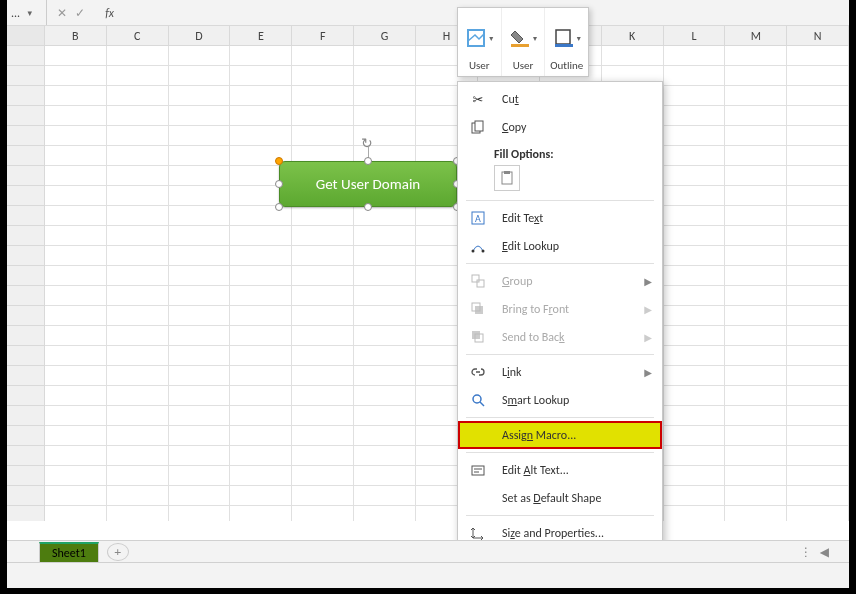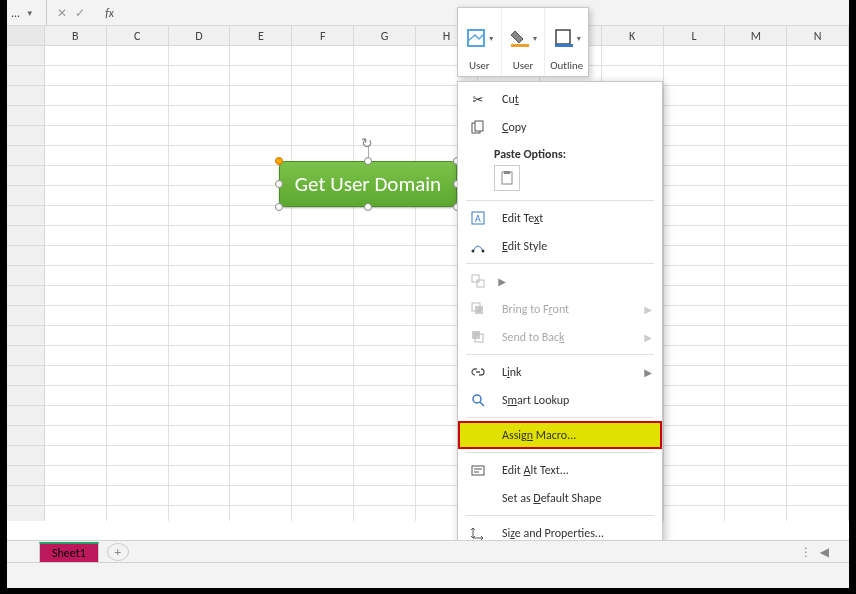--- a/index.html
+++ b/index.html
@@ -20,21 +20,21 @@
 .col { width: 62px; text-align: center; line-height: 20px; border-right: 1px solid #d9d9d9; }
 
 
 .grid { position: relative; height: 475px; overflow: hidden; }
 .row { height: 20px; display: flex; }
 .row-head { width: 38px; background: #f0f0f0; border-right: 1px solid #d9d9d9; border-bottom: 1px solid #d9d9d9; text-align: center; font-size: 12px; line-height: 20px; color: #444; }
 .cell { width: 62px; border-right: 1px solid #e0e0e0; border-bottom: 1px solid #e0e0e0; }
 
 
 .shape-wrap { position: absolute; left: 272px; top: 115px; width: 178px; height: 46px; }
-.shape-btn { width: 100%; height: 100%; background: linear-gradient(#7cc24a, #5ca830); border-radius: 6px; border: 1px solid #4a8c26; display: flex; align-items: center; justify-content: center; color: #fff; font-size: 21px; box-shadow: 0 1px 2px rgba(0,0,0,0.3); }
+.shape-btn { width: 100%; height: 100%; background: linear-gradient(#7cc24a, #5ca830); border-radius: 6px; border: 1px solid #4a8c26; display: flex; align-items: center; justify-content: center; color: #fff; font-size: 15px; box-shadow: 0 1px 2px rgba(0,0,0,0.3); }
 .handle { position: absolute; width: 8px; height: 8px; background: #fff; border: 1px solid #888; border-radius: 50%; } .h-tm { left: 50%; top: -4px; margin-left: -4px; } .h-tr { right: -4px; top: -4px; }
 .h-ml { left: -4px; top: 50%; margin-top: -4px; } .h-mr { right: -4px; top: 50%; margin-top: -4px; }
 .h-bl { left: -4px; bottom: -4px; } .h-bm { left: 50%; bottom: -4px; margin-left: -4px; } .h-br { right: -4px; bottom: -4px; }
 .tl-dot { position: absolute; left: -4px; top: -4px; width: 8px; height: 8px; background: #ffa500; border-radius: 50%; border: 1px solid #cc7700; }
 .rotate { position: absolute; left: 50%; top: -26px; margin-left: -7px; color: #888; font-size: 14px; }
 .rotate-line { position: absolute; left: 50%; top: -14px; width: 1px; height: 12px; background: #aaa; }
 
 
 .mini-tb { position: absolute; left: 450px; top: 7px; width: 132px; height: 70px; background: #fff; border: 1px solid #c8c8c8; box-shadow: 2px 2px 6px rgba(0,0,0,0.2); display: flex; }
 .mini-col { flex: 1; display: flex; flex-direction: column; align-items: center; justify-content: flex-end; padding-bottom: 4px; font-size: 11px; color: #444; border-right: 1px solid #eee; }
@@ -51,21 +51,21 @@
 .ctx-label { flex: 1; padding-left: 4px; margin-left: 8px; }
 .ctx-label u { text-decoration: underline; }
 .ctx-sub { width: 16px; text-align: right; color: #888; font-size: 10px; }
 .ctx-sep { height: 1px; background: #e0e0e0; margin: 3px 8px; }
 .ctx-heading { font-weight: bold; padding: 6px 10px 2px 36px; font-size: 12px; }
 .paste-opt { padding: 2px 0 6px 36px; }
 .paste-box { width: 26px; height: 26px; border: 1px solid #ccc; display: flex; align-items: center; justify-content: center; }
 
 
 .sheet-tabs { position: absolute; bottom: 26px; left: 0; right: 0; height: 22px; background: #f3f3f3; border-top: 1px solid #d0d0d0; display: flex; align-items: center; padding-left: 32px; font-size: 12px; }
-.sheet-tab { background: #be185d; border: 1px solid #ccc; border-bottom: none; padding: 2px 12px; border-top: 2px solid #21a366; }
+.sheet-tab { background: #4d7c0f; border: 1px solid #ccc; border-bottom: none; padding: 2px 12px; border-top: 2px solid #21a366; }
 .add-sheet { width: 22px; height: 18px; display: flex; align-items: center; justify-content: center; color: #888; border: 1px solid #ccc; border-radius: 50%; margin-left: 8px; font-size: 13px; }
 .tab-end { margin-left: auto; display: flex; align-items: center; gap: 8px; padding-right: 20px; color: #888; }
 
 .statusbar { position: absolute; bottom: 0; left: 0; right: 0; height: 26px; background: #f3f3f3; border-top: 1px solid #d0d0d0; }
 </style>
 </head>
 <body>
 
 <div class="app">
 
@@ -544,21 +544,21 @@
     </div>
     <div class="ctx-item">
       <span class="ctx-icon">
         <svg width="14" height="14">
             <rect x="1" y="3" width="8" height="10" fill="none" stroke="#555"></rect>
             <rect x="4" y="1" width="8" height="10" fill="#fff" stroke="#555"></rect>
           </svg>
       </span>
       <span class="ctx-label"><u>C</u><span>opy</span></span>
     </div>
-    <div class="ctx-heading">Paste Options:</div>
+    <div class="ctx-heading">Fill Options:</div>
     <div class="paste-opt">
       <div class="paste-box">
         <svg width="16" height="16">
             <rect x="3" y="2" width="10" height="12" fill="none" stroke="#888"></rect>
             <rect x="5" y="1" width="6" height="3" fill="#888"></rect>
           </svg>
       </div>
     </div>
     <div class="ctx-sep"></div>
     <div class="ctx-item">
@@ -571,30 +571,31 @@
       <span class="ctx-label"><span>Edit Te</span><u>x</u><span>t</span></span>
     </div>
     <div class="ctx-item">
       <span class="ctx-icon">
         <svg width="14" height="14">
             <path d="M2 12 Q7 2 12 12" fill="none" stroke="#3b78c8"></path>
             <circle cx="2" cy="12" r="1.5" fill="#333"></circle>
             <circle cx="12" cy="12" r="1.5" fill="#333"></circle>
           </svg>
       </span>
-      <span class="ctx-label"><u>E</u><span>dit Style</span></span>
+      <span class="ctx-label"><u>E</u><span>dit Lookup</span></span>
     </div>
     <div class="ctx-sep"></div>
     <div class="ctx-item disabled">
       <span class="ctx-icon">
         <svg width="14" height="14">
             <rect x="1" y="1" width="7" height="7" fill="none" stroke="#bbb"></rect>
             <rect x="6" y="6" width="7" height="7" fill="none" stroke="#bbb"></rect>
           </svg>
       </span>
+      <span class="ctx-label"><u>G</u><span>roup</span></span>
       <span class="ctx-sub">▶</span>
     </div>
     <div class="ctx-item disabled">
       <span class="ctx-icon">
         <svg width="14" height="14">
             <rect x="4" y="4" width="8" height="8" fill="#ccc"></rect>
             <rect x="1" y="1" width="8" height="8" fill="none" stroke="#bbb"></rect>
           </svg>
       </span>
       <span class="ctx-label"><span>Bring to F</span><u>r</u><span>ont</span></span>

